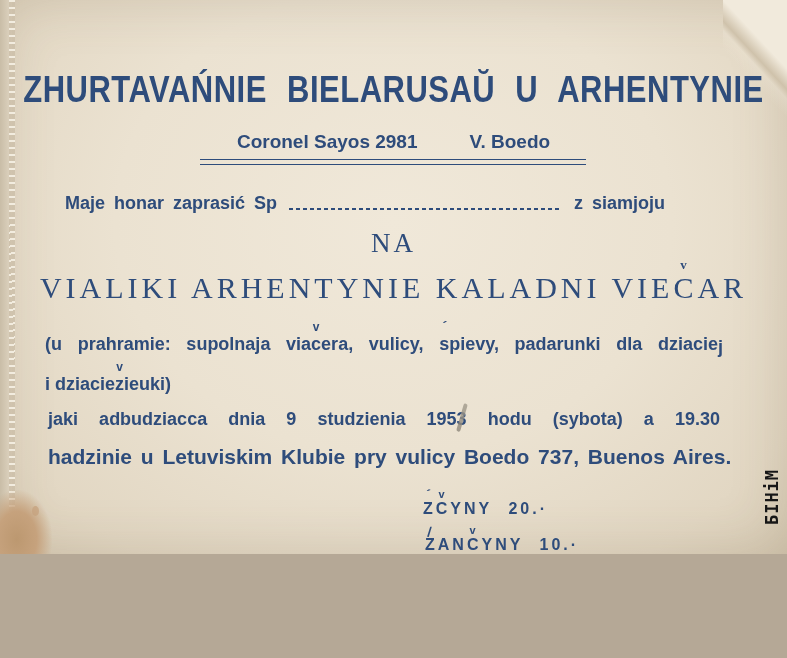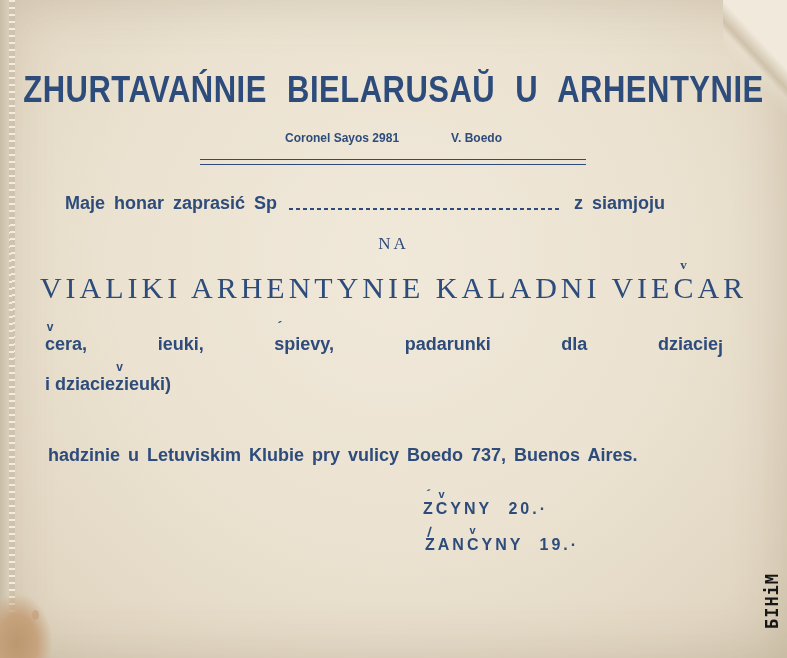--- a/index.html
+++ b/index.html
@@ -1,43 +1,43 @@
 <!DOCTYPE html>
 <html style="--ink: #2e4c7b; --paper: #ebe2d1; --paper_edge: #d3c7b2; --pencil: #8d867a; --stamp: #161616; --stain: #c6a27d;"><head>
 <meta charset="utf-8">
 <style>
   html,body{margin:0;padding:0;background:#b5a896;}
   .scan{
-    position:relative;width:787px;height:658px;overflow:hidden;
+    position:relative;width:787px;height:554px;overflow:hidden;
     background:radial-gradient(ellipse at 50% 40%, #f0e8d9 0%, #ebe2d1 50%, #e2d7c3 84%, #d9cdb7 100%);
     box-shadow:inset 0 0 55px rgba(110,90,60,.20);
     font-family:"Liberation Sans", sans-serif;
     color:var(--ink,#2e4c7b);
   }
   .line{position:absolute;white-space:pre-wrap;}
   .org{top:72px;left:0;right:0;text-align:center;font-size:31px;font-weight:700;
        letter-spacing:.5px;word-spacing:11px;transform:scale(1.0,1.2);}
   .sub{top:131px;left:0;right:0;display:flex;justify-content:center;gap:52px;
-       font-size:12px;font-weight:700;}
+       font-size:19px;font-weight:700;}
   .rule{position:absolute;top:159px;left:200px;width:386px;height:4px;
         border-top:1.7px solid var(--ink,#2e4c7b);border-bottom:1.7px solid var(--ink,#2e4c7b);}
   .invite{top:193px;left:65px;right:122px;display:flex;align-items:flex-end;
           font-size:18px;font-weight:700;word-spacing:4px;}
   .fill{flex:1;margin:0 12px 4px;height:2px;align-self:flex-end;
         background:repeating-linear-gradient(90deg,var(--ink,#2e4c7b) 0 4px,transparent 4px 7px);}
-  .na{top:234px;left:0;right:0;text-align:center;font-family:"Liberation Serif",serif;
-      font-size:17px;letter-spacing:3px;}
+  .na{top:228px;left:0;right:0;text-align:center;font-family:"Liberation Serif",serif;
+      font-size:27px;letter-spacing:3px;}
   .evt{top:271px;left:0;right:0;text-align:center;font-family:"Liberation Serif",serif;
        font-size:30px;letter-spacing:4px;}
   .prog1{top:334px;left:45px;width:678px;font-size:18px;font-weight:700;
          text-align:justify;text-align-last:justify;}
   .prog2{top:374px;left:45px;font-size:18px;font-weight:700;}
   .datel{top:409px;left:48px;width:672px;font-size:18px;font-weight:700;
          text-align:justify;text-align-last:justify;}
-  .placel{top:445px;left:48px;font-size:18px;font-weight:700;word-spacing:3px;}
+  .placel{top:445px;left:48px;font-size:21px;font-weight:700;word-spacing:3px;}
   .price1{top:500px;left:423px;font-size:16px;font-weight:700;letter-spacing:3px;word-spacing:9px;}
   .price2{top:536px;left:425px;font-size:16px;font-weight:700;letter-spacing:3px;word-spacing:9px;}
 
   .mk{position:relative;display:inline-block;}
   .m{position:absolute;left:50%;transform:translateX(-50%);line-height:1;
      font-style:normal;font-weight:700;color:var(--ink,#2e4c7b);}
   .caron{top:-13px;font-size:12px;}
   .caron-cap{top:-13px;font-size:13px;}
   .caron-sm{top:-11px;font-size:11px;}
   .acute{top:-15px;font-size:14px;transform:translateX(-50%) rotate(12deg);}
@@ -81,28 +81,29 @@
   <div class="line sub"><span>Coronel Sayos 2981</span><span>V. Boedo</span></div>
 
   <div class="rule"></div>
 
   <div class="line invite"><span>Maje honar zaprasić Sp</span><span class="fill"></span><span>z siamjoju</span></div>
 
   <div class="line na">NA</div>
 
   <div class="line evt"><span>VIALIKI ARHENTYNIE KALADNI VIE</span><span class="mk"><i class="m caron-cap">v</i><span>C</span></span><span>AR</span></div>
 
-  <div class="line prog1"><span class="mk"><i class="m caron">v</i><span>c</span></span><span>era, ieuki, </span><span class="mk"><i class="m acute">´</i><span>s</span></span><span>pievy, padarunki dla dziacie</span><span class="subj">j</span></div>
+  <div class="line prog1"><span>(u prahramie: supolnaja via</span><span class="mk"><i class="m caron">v</i><span>c</span></span><span>era, vulicy, </span><span class="mk"><i class="m acute">´</i><span>s</span></span><span>pievy, padarunki dla dziacie</span><span class="subj">j</span></div>
 
   <div class="line prog2"><span>i dziacie</span><span class="mk"><i class="m caron">v</i><span>z</span></span><span>ieuki)</span></div>
 
+  <div class="line datel"><span>jaki adbudziacca dnia 9 studzienia 195</span><span class="mk"><span>3</span><i class="pencil"></i></span><span> hodu (sybota) a 19.30</span></div>
 
   <div class="line placel">hadzinie u Letuviskim Klubie pry vulicy Boedo 737, Buenos Aires.</div>
 
   <div class="line price1"><span class="mk"><i class="m acute-sm">´</i><span>Z</span></span><span class="mk"><i class="m caron-sm">v</i><span>C</span></span><span>YNY 20.·</span></div>
 
-  <div class="line price2"><span class="mk"><i class="m slash-m">/</i><span>Z</span></span><span>AN</span><span class="mk"><i class="m caron-sm">v</i><span>C</span></span><span>YNY 19.·</span></div>
+  <div class="line price2"><span class="mk"><i class="m slash-m">/</i><span>Z</span></span><span>AN</span><span class="mk"><i class="m caron-sm">v</i><span>C</span></span><span>YNY 10.·</span></div>
 
   <div class="stamp">
       <span>БІНіМ</span>
     </div>
 
 </div>
 
 </body></html>

